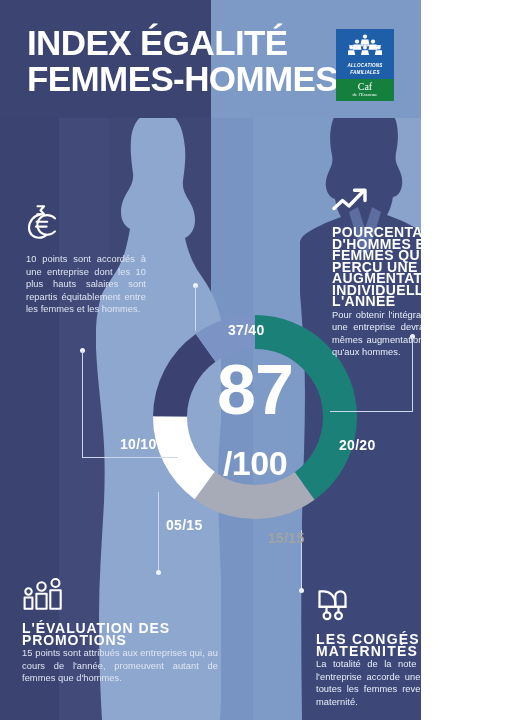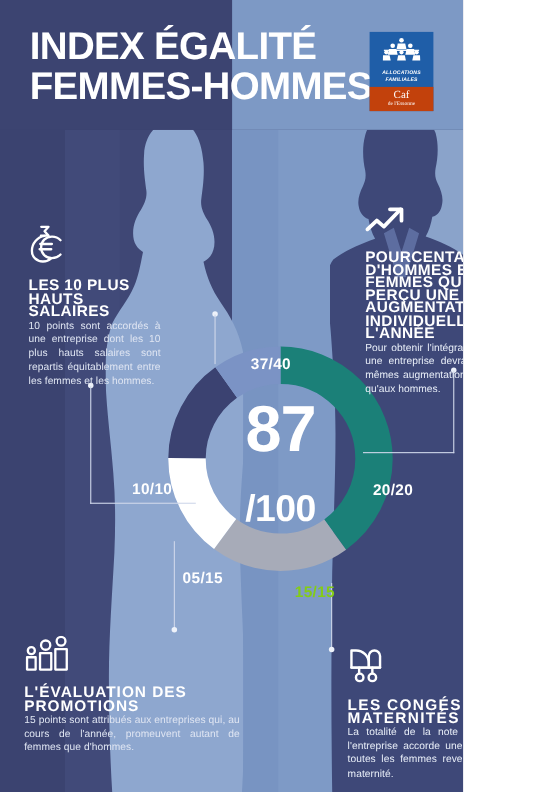--- a/index.html
+++ b/index.html
@@ -47,21 +47,21 @@
     position:absolute;right:27px;top:29px;
     width:58px;height:72px;
     background:#1f5ea8;
     z-index:7;
     text-align:center;
     box-sizing:border-box;
     padding-top:3px;
   }
   .logo .emblem{height:30px;display:flex;align-items:center;justify-content:center;}
   .logo .l1{color:#ffffff;font-size:4.6px;font-weight:bold;line-height:6px;letter-spacing:.2px;font-style:italic;margin-top:1px;}
-  .logo .caf{background:#c2410c;margin-top:3px;padding:2px 0 3px 0;}
+  .logo .caf{background:#15803d;margin-top:3px;padding:2px 0 3px 0;}
   .logo .caf .c1{color:#fff;font-size:10px;font-family:"Liberation Serif", serif;line-height:11px;}
   .logo .caf .c2{color:#fff;font-size:5px;font-family:"Liberation Serif", serif;line-height:6px;}
 
   
   .block{position:absolute;z-index:5;}
   .block .icon{margin-bottom:9px;}
   .block h3{
     margin:0 0 1px 0;color:#ffffff;font-weight:bold;
     font-size:14px;line-height:11.5px;letter-spacing:.35px;
     text-transform:uppercase;
@@ -89,30 +89,30 @@
   .dot{position:absolute;width:5px;height:5px;border-radius:50%;background:#eef2fa;}
 
   
   #donut{position:absolute;left:147px;top:309px;width:216px;height:216px;z-index:3;}
   #donut svg{display:block;}
 
   .seg-label{
     position:absolute;color:#ffffff;font-weight:bold;
     font-size:14px;letter-spacing:.3px;z-index:6;
   }
-  .seg-label.dark{color:#84cc16;}
+  .seg-label.dark{color:#a3a3a3;}
 
   #score{
     position:absolute;left:147px;top:309px;width:216px;height:216px;
     z-index:6;display:flex;flex-direction:column;
     align-items:center;justify-content:center;
     pointer-events:none;
   }
   #score .big{
-    color:#ffffff;font-weight:bold;font-size:59px;line-height:70px;
+    color:#ffffff;font-weight:bold;font-size:70px;line-height:70px;
     letter-spacing:-1px;
   }
   #score .small{
     color:#ffffff;font-weight:bold;font-size:34px;line-height:34px;
     margin-top:21px;letter-spacing:-.5px;
   }
 </style>
 </head>
 <body>
 
@@ -234,21 +234,20 @@
     <div class="icon">
       <svg width="34" height="36" viewBox="0 0 34 36">
         <g fill="none" stroke="#ffffff" stroke-width="2.1" stroke-linecap="round" stroke-linejoin="round">
           <path d="M11.5 2.2h6.6l-3.6 4 3.6 4h-6.9"></path>
           <path d="M14.4 10.4C8 11.4 3 17.3 3 23.9c0 5.7 4.2 9.8 10 9.8 3 0 5.6-1 7.4-2.8"></path>
           <path d="M29 14.4a10.6 10.6 0 0 0-7.8-3.3c-5.6 0-9.8 4.2-9.8 9.8s4.2 9.8 9.8 9.8c3 0 5.8-1.2 7.8-3.3"></path>
           <path d="M10.6 17.8h10.6M10 22.6h10.6"></path>
         </g>
       </svg>
     </div>
-    <h3>LES 10 PLUS HAUTS SALAIRES</h3>
     <p>10 points sont accordés à une entreprise dont les 10 plus hauts salaires sont repartis équitablement entre les femmes et les hommes.</p>
   </div>
 
 
   <div class="block light" id="blk-pourcentage">
     <div class="icon">
       <svg width="38" height="28" viewBox="0 0 38 28">
         <g fill="none" stroke="#ffffff" stroke-width="3.4" stroke-linecap="round" stroke-linejoin="round">
           <path d="M2 22.5l8.5-8 6.5 5.5L32 4.5"></path>
           <path d="M22.5 4.3H33v10.3"></path>

